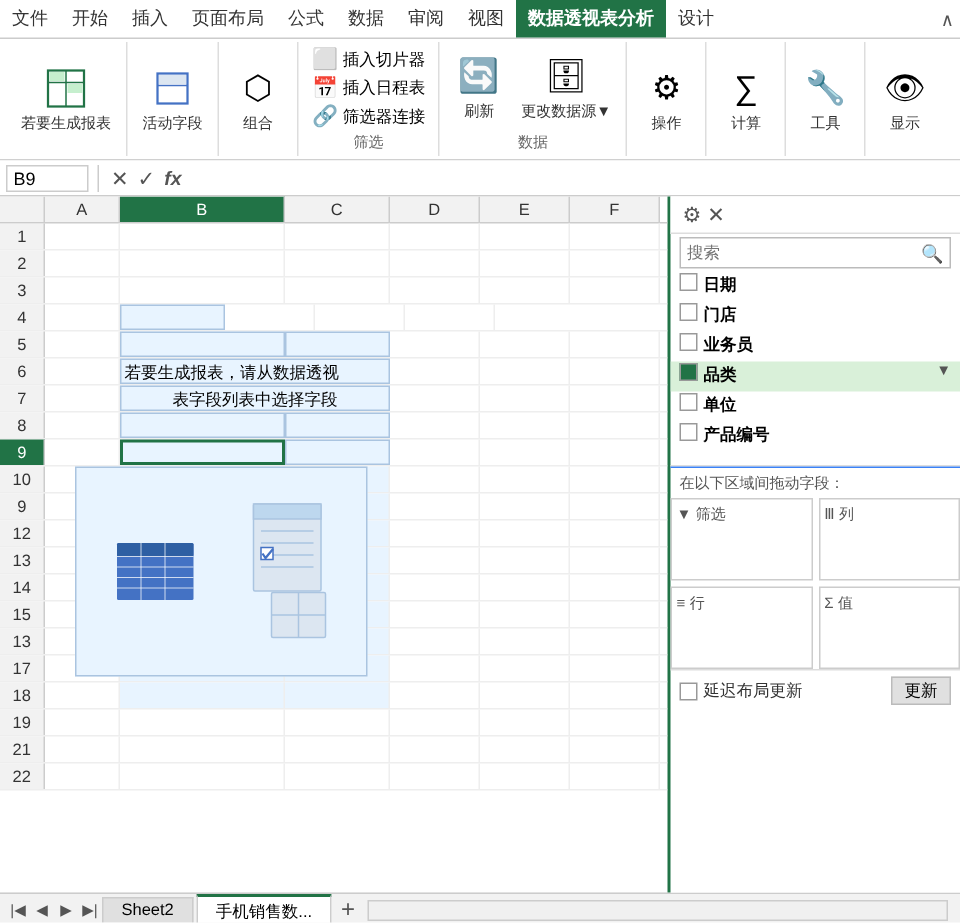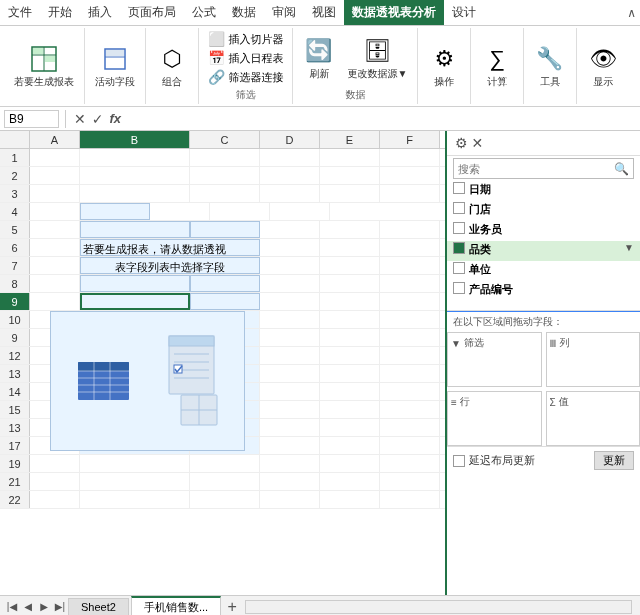--- a/index.html
+++ b/index.html
@@ -423,20 +423,29 @@
       <div class="sheet-row">
         <div class="row-num">17</div>
         <div class="cell" style="width:50px;"></div>
         <div class="cell" style="width:110px;background:#e8f4ff;"></div>
         <div class="cell" style="width:70px;background:#e8f4ff;"></div>
         <div class="cell" style="width:60px;"></div>
         <div class="cell" style="width:60px;"></div>
         <div class="cell" style="width:60px;"></div>
       </div>
       <div class="sheet-row">
+        <div class="row-num">18</div>
+        <div class="cell" style="width:50px;"></div>
+        <div class="cell" style="width:110px;background:#e8f4ff;"></div>
+        <div class="cell" style="width:70px;background:#e8f4ff;"></div>
+        <div class="cell" style="width:60px;"></div>
+        <div class="cell" style="width:60px;"></div>
+        <div class="cell" style="width:60px;"></div>
+      </div>
+      <div class="sheet-row">
         <div class="row-num">19</div>
         <div class="cell" style="width:50px;"></div>
         <div class="cell" style="width:110px;"></div>
         <div class="cell" style="width:70px;"></div>
         <div class="cell" style="width:60px;"></div>
         <div class="cell" style="width:60px;"></div>
         <div class="cell" style="width:60px;"></div>
       </div>
       <div class="sheet-row">
         <div class="row-num">21</div>

